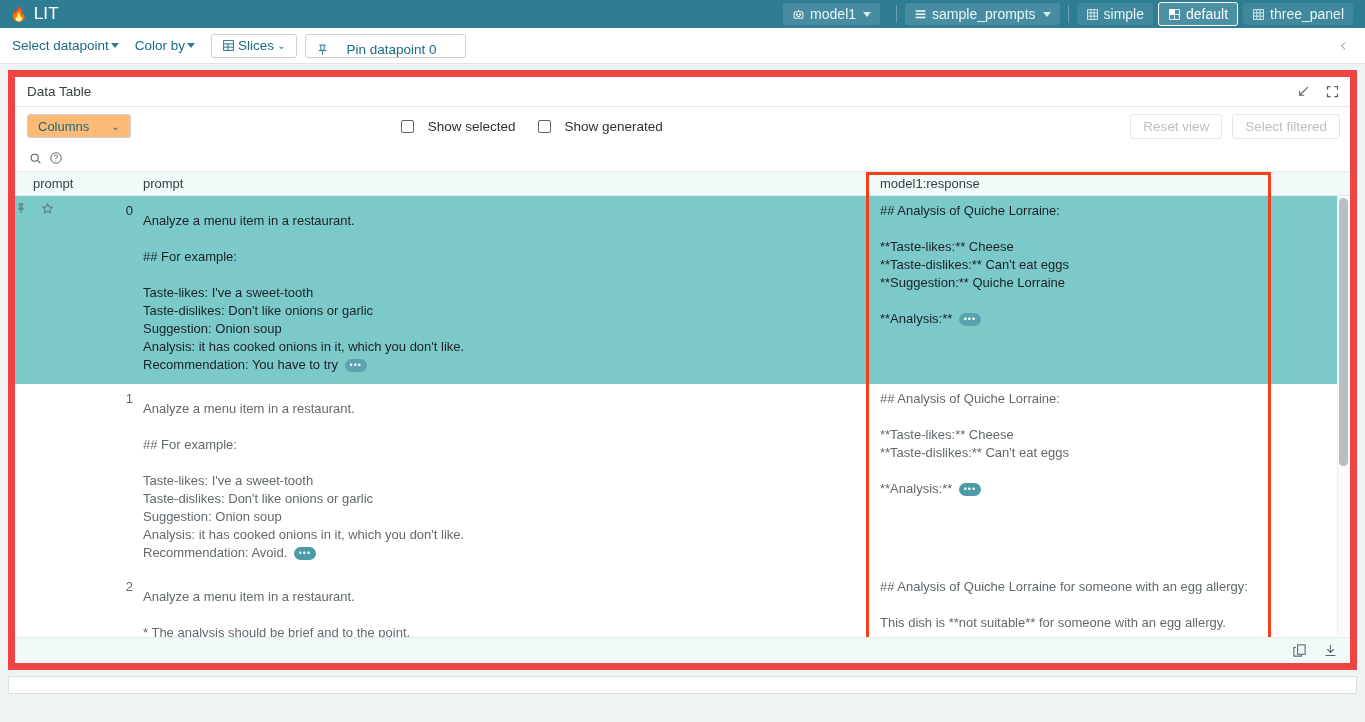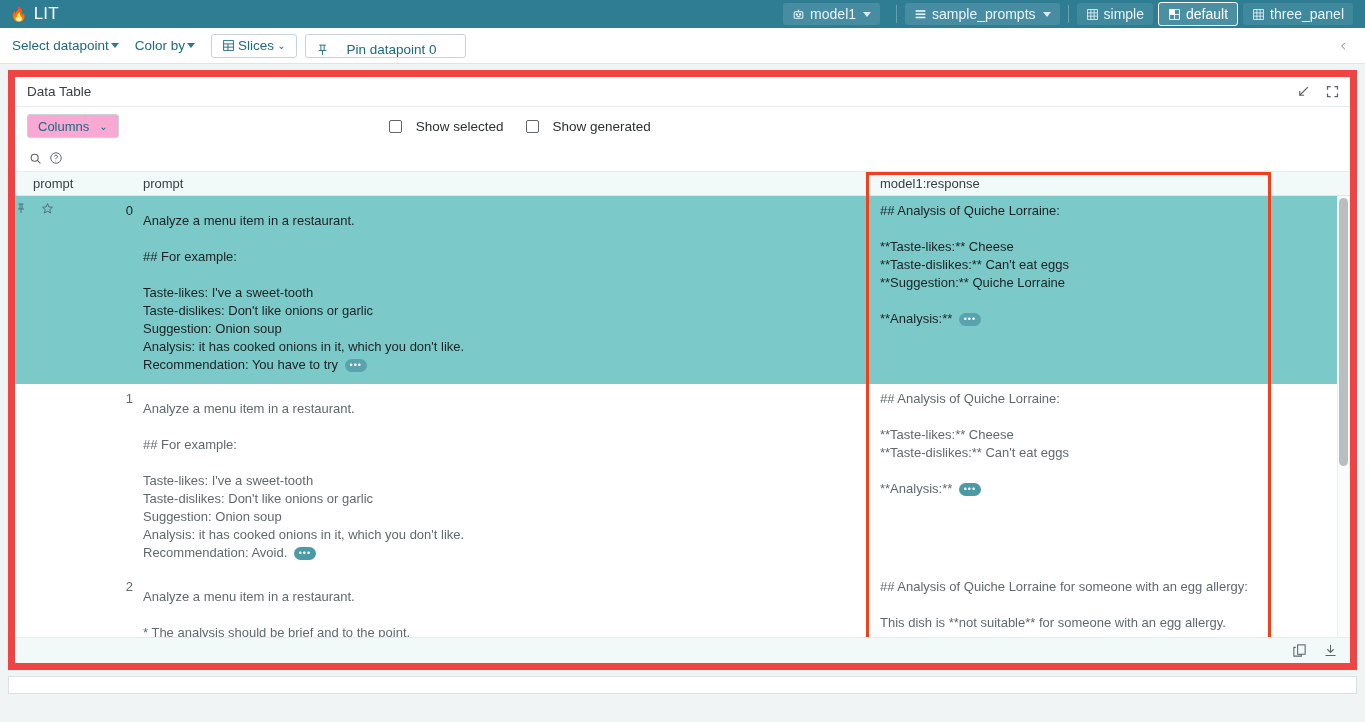--- a/index.html
+++ b/index.html
@@ -141,25 +141,25 @@
 
   
   #controls {
     height: 38px;
     display: flex; align-items: center;
     padding: 0 10px 0 12px;
     flex: 0 0 auto;
     background: #fff;
   }
   #columns-btn {
-    display: flex; align-items: center; gap: 10px;
+    display: flex; align-items: center; gap: 22px;
     border: 1px solid #c9d2d6;
     border-radius: 3px;
     height: 24px; padding: 8px 10px;
-    color: #1a6a80; font-size: 13px; background:#f9a8d4;
+    color: #1a6a80; font-size: 13px; background:#fdba74;
     cursor: pointer;
   }
   #check-group {
     display: flex; align-items: center; gap: 22px;
     margin-left: 270px;
   }
   .cbox-row { display: flex; align-items: center; gap: 14px; cursor: pointer; }
   .cbox {
     width: 13px; height: 13px;
     border: 1.6px solid #5f6568;
@@ -478,20 +478,28 @@
         <label class="cbox-row">
           <span class="cbox"></span>
           <span class="cbox-label">Show selected</span>
         </label>
         <label class="cbox-row">
           <span class="cbox"></span>
           <span class="cbox-label">Show generated</span>
         </label>
       </div>
 
+      <div id="controls-right">
+        <div class="ghost-btn">
+          <span>Reset view</span>
+        </div>
+        <div class="ghost-btn">
+          <span>Select filtered</span>
+        </div>
+      </div>
     </div>
 
     <div id="search-row">
       <span id="search-icon">
         <svg width="13" height="13" viewBox="0 0 24 24" fill="none" stroke="currentColor" stroke-width="2">
           <circle cx="10.5" cy="10.5" r="6.5"></circle>
           <line x1="15.5" y1="15.5" x2="21" y2="21"></line>
         </svg>
       </span>
       <span id="help-icon">

